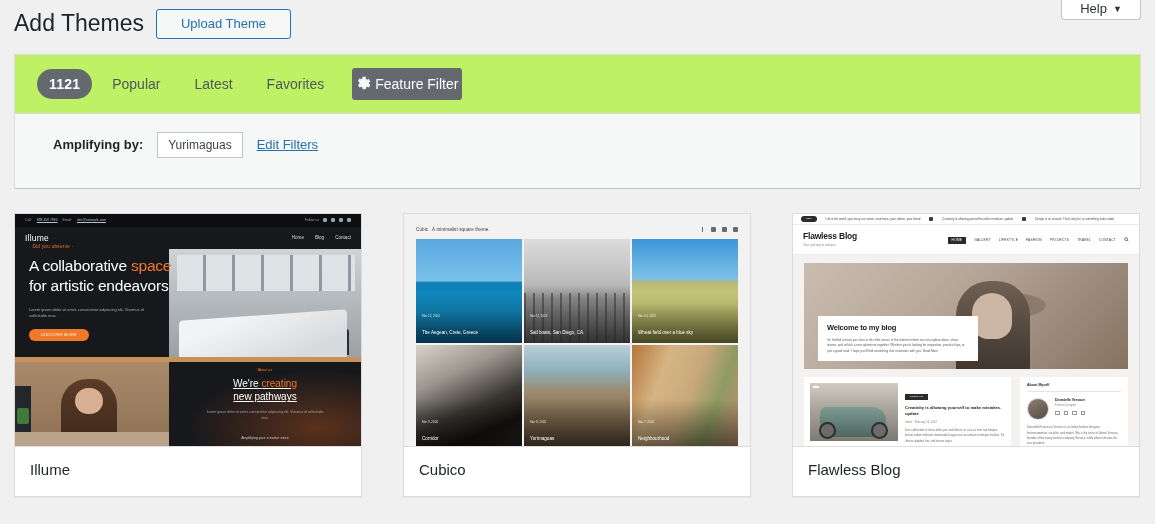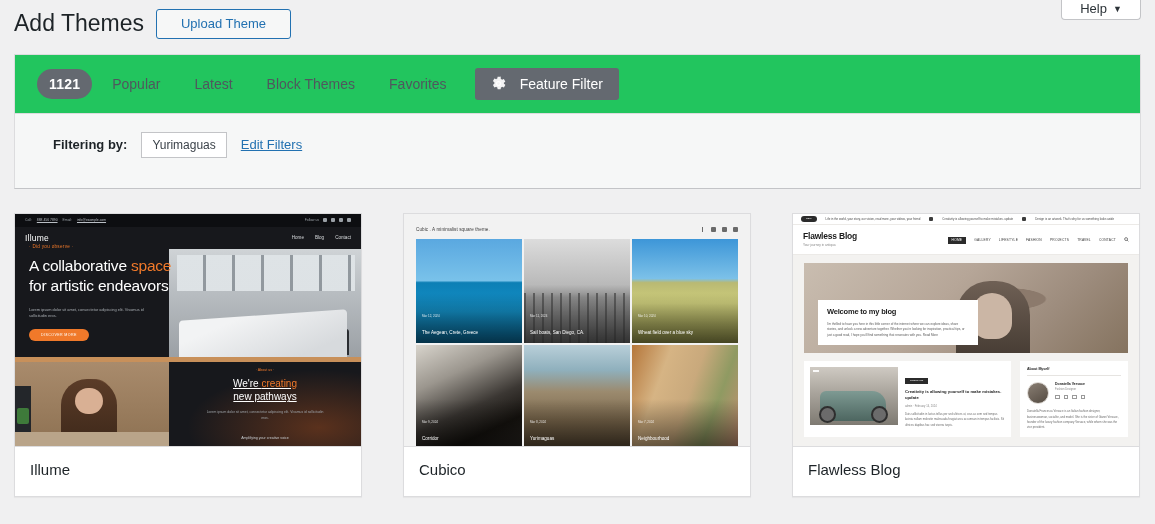--- a/index.html
+++ b/index.html
@@ -33,21 +33,21 @@
     font-size: 13px; line-height: 2.15;
     padding: 0 24px;
     color: #2271b1; background: #f6f7f7;
     border: 1px solid #2271b1; border-radius: 3px;
     cursor: pointer; white-space: nowrap;
   }
 
   
   .filter-panel {
     margin: 15px 14px 0 14px;
-    background: #22c55e;
+    background: #bef264;
     border: 1px solid #dcdcde;
     border-bottom-color: #c3c4c7;
   }
   .filter-row-top {
     display: flex; align-items: center;
     padding: 13px 22px;
     border-bottom: 1px solid #dcdcde;
   }
   .count-badge {
     display: inline-flex; align-items: center; justify-content: center;
@@ -57,22 +57,22 @@
     font-size: 14px; font-weight: 600;
     letter-spacing: .2px;
   }
   .tab-link {
     font-size: 14px; color: #50575e;
     padding: 6px 14px; margin-left: 6px;
     text-decoration: none; cursor: pointer;
     white-space: nowrap;
   }
   .feature-filter {
-    display: inline-flex; align-items: flex-start; gap: 14px;
-    margin-left: 14px; padding: 8px 16px;
+    display: inline-flex; align-items: flex-start; gap: 4px;
+    margin-left: 14px; padding: 8px 4px;
     background: #646970; color: #fff;
     font-size: 14px; border: none; border-radius: 3px;
     cursor: pointer; white-space: nowrap;
   }
   .gear { display: inline-block; width: 15px; height: 15px; }
   .search-zone {
     margin-left: auto; display: flex; align-items: center; gap: 10px;
   }
   .search-label { font-size: 14px; color: #50575e; }
   .search-input {
@@ -250,21 +250,21 @@
   .fb-hd {
     background:#fff; padding:6px 10px 7px 10px; display:flex; align-items:flex-start;
     border-bottom:1px solid #eceae7;
   }
   .fb-brand { font-size:8.5px; color:#1a1a1a; font-weight:700; letter-spacing:-.2px; }
   .fb-tag { font-size:3.2px; color:#8a8a8a; margin-top:2.5px; }
   .fb-nav { margin-left:auto; display:flex; align-items:center; gap:8px; padding-top:6px; }
   .fb-nav span { font-size:3.3px; color:#3a3a3a; letter-spacing:.2px; }
   .fb-nav span.on { background:#2b2b2b; color:#fff; padding:1.5px 4px; }
   .fb-hero {
-    margin:8px 11px 0 11px; height:90px; position:relative; overflow:hidden;
+    margin:8px 11px 0 11px; height:106px; position:relative; overflow:hidden;
     background:
       radial-gradient(ellipse at 62% 40%, #8c7a6c 0 40px, transparent 42px),
       linear-gradient(135deg,#c9bdb0 0%,#b6a698 42%,#9d8c7d 72%,#85735f 100%);
   }
   .fb-hero .face {
     position:absolute; top:18px; left:152px; width:74px; height:100px;
     background:linear-gradient(180deg,#6f6055 0%,#4d4239 62%,#3a322b 100%);
     border-radius:34px 34px 10px 10px;
   }
   .fb-hero .skin {
@@ -330,36 +330,35 @@
     <h1 class="page-title">Add Themes</h1>
     <button class="upload-btn">Upload Theme</button>
   </div>
 
   <div class="filter-panel">
 
     <div class="filter-row-top">
       <span class="count-badge">1121</span>
       <a class="tab-link">Popular</a>
       <a class="tab-link">Latest</a>
-      <a class="tab-link">Block Themes</a>
       <a class="tab-link">Favorites</a>
       <button class="feature-filter">
         <span class="gear">
           <svg viewBox="0 0 24 24" width="15" height="15" fill="#fff" aria-hidden="true">
             <path d="M12 8a4 4 0 100 8 4 4 0 000-8zm0 6.2A2.2 2.2 0 1112 9.8a2.2 2.2 0 010 4.4z"></path>
             <path d="M20.6 13.1c.04-.36.07-.72.07-1.1s-.03-.74-.08-1.1l2.1-1.62a.5.5 0 00.12-.64l-2-3.46a.5.5 0 00-.6-.22l-2.47 1a7.4 7.4 0 00-1.9-1.1l-.38-2.63A.5.5 0 0015 1h-4a.5.5 0 00-.5.43l-.37 2.63c-.69.28-1.32.66-1.9 1.1l-2.48-1a.5.5 0 00-.6.22l-2 3.46a.5.5 0 00.12.64L5.4 10.1c-.05.36-.08.73-.08 1.1s.03.74.08 1.1L3.3 13.9a.5.5 0 00-.12.64l2 3.46c.12.22.38.3.6.22l2.48-1c.58.45 1.21.82 1.9 1.1l.37 2.63c.04.25.25.43.5.43h4c.25 0 .46-.18.5-.43l.38-2.63c.68-.28 1.31-.65 1.9-1.1l2.46 1c.23.08.48 0 .6-.22l2-3.46a.5.5 0 00-.11-.64l-2.1-1.6z" opacity=".92"></path>
           </svg>
         </span>
         <span>Feature Filter</span>
       </button>
 
     </div>
 
     <div class="filter-row-bottom">
-      <span class="filtering-label">Filtering by:</span>
+      <span class="filtering-label">Amplifying by:</span>
       <span class="filter-chip">Yurimaguas</span>
       <a class="edit-filters">Edit Filters</a>
     </div>
   </div>
 
   <div class="theme-grid">
 
     <div class="theme-card">
       <div class="screenshot">
         <div class="il">

